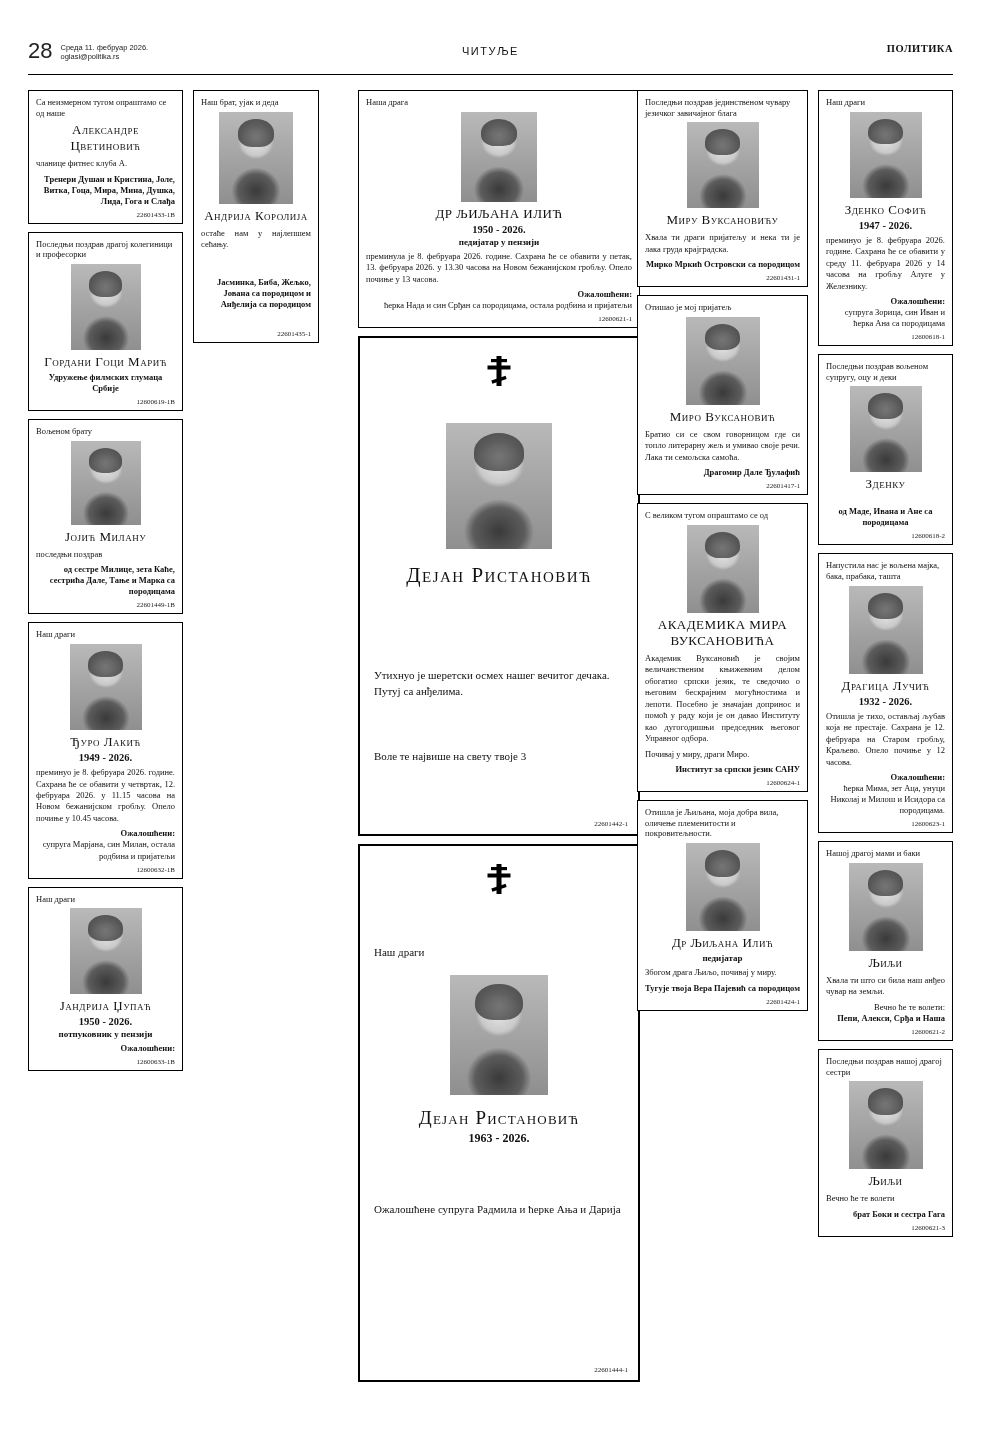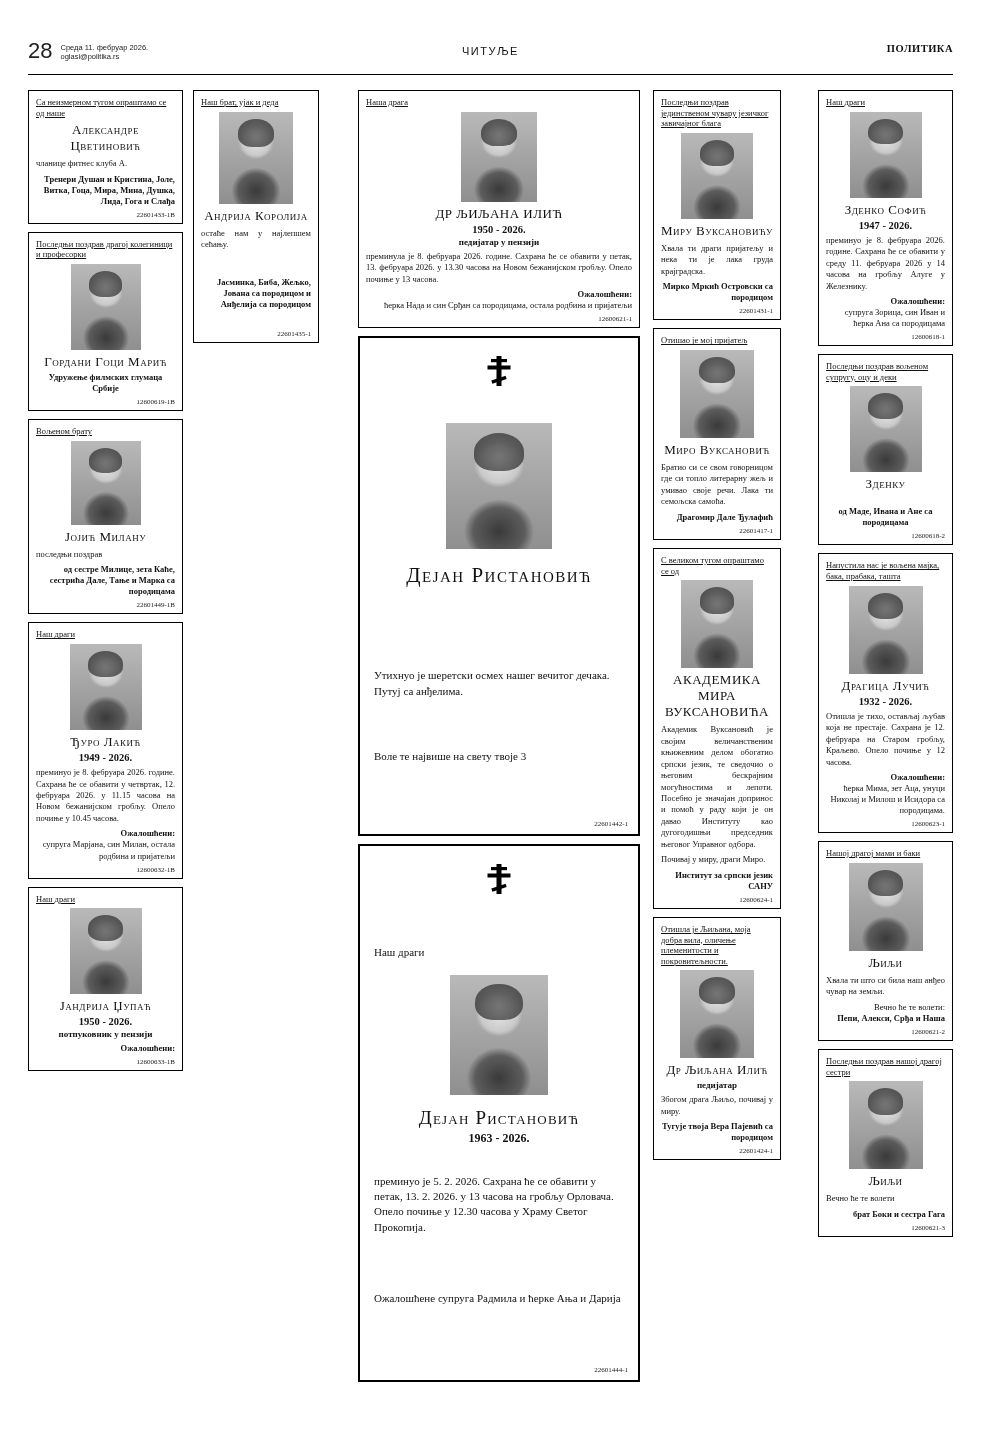--- a/index.html
+++ b/index.html
@@ -73,39 +73,38 @@
     left: 28px;
     width: 925px;
   }
   .col {
     position: absolute;
     top: 0;
   }
   .c1 { left: 0;   width: 155px; }
   .c2 { left: 165px; width: 126px; }
   .c3 { left: 330px; width: 282px; }
-  .c4 { left: 625px; width: 128px; }
+  .c4 { left: 609px; width: 171px; }
   .c5 { left: 790px; width: 135px; }
 
   
   .ob {
     border: 1px solid #000;
     box-sizing: border-box;
     padding: 6px 7px 4px 7px;
     margin-bottom: 8px;
     position: relative;
     background: #fff;
   }
   .ob.thick { border-width: 2px; padding: 10px 14px 8px 14px; }
 
   .top-note {
     font-size: 8.5px;
     line-height: 1.25;
     margin-bottom: 4px;
-    text-decoration: underline;
   }
   .center { text-align: center; }
   .right { text-align: right; }
   .bold { font-weight: bold; }
 
   .name {
     font-size: 13px;
     letter-spacing: 0.5px;
     text-align: center;
     margin: 4px 0 2px 0;
@@ -331,21 +330,20 @@
             <rect x="5.5" y="24" width="15" height="3.4" fill="#000" transform="rotate(-18 13 25.7)"></rect>
           </svg>
         </div>
         <div class="body-text big" style="margin-top:44px;">Наш драги</div>
         <div class="photo" style="width:98px;height:120px;margin-top:14px;">
           <div class="face"></div>
           <div class="hair"></div>
         </div>
         <div class="name-xl" style="margin-top:12px;">Дејан Ристановић</div>
         <div class="dates" style="font-size:12px;">1963 - 2026.</div>
-        <div class="body-text big" style="margin-top:28px;">преминуо је 5. 2. 2026. Сахрана ће се обавити у петак, 13. 2. 2026. у 13 часова на гробљу Орловача. Опело почиње у 12.30 часова у Храму Светог Прокопија.</div>
         <div class="body-text big center" style="margin-top:56px;">Ожалошћене супруга Радмила и ћерке Ања и Дарија</div>
         <div class="refno" style="position:absolute;right:10px;bottom:6px;">22601444-1</div>
       </div>
 
     </div>
 
     <div class="col c4">
 
       <div class="ob">
         <div class="top-note">Последњи поздрав јединственом чувару језичког завичајног блага</div>

